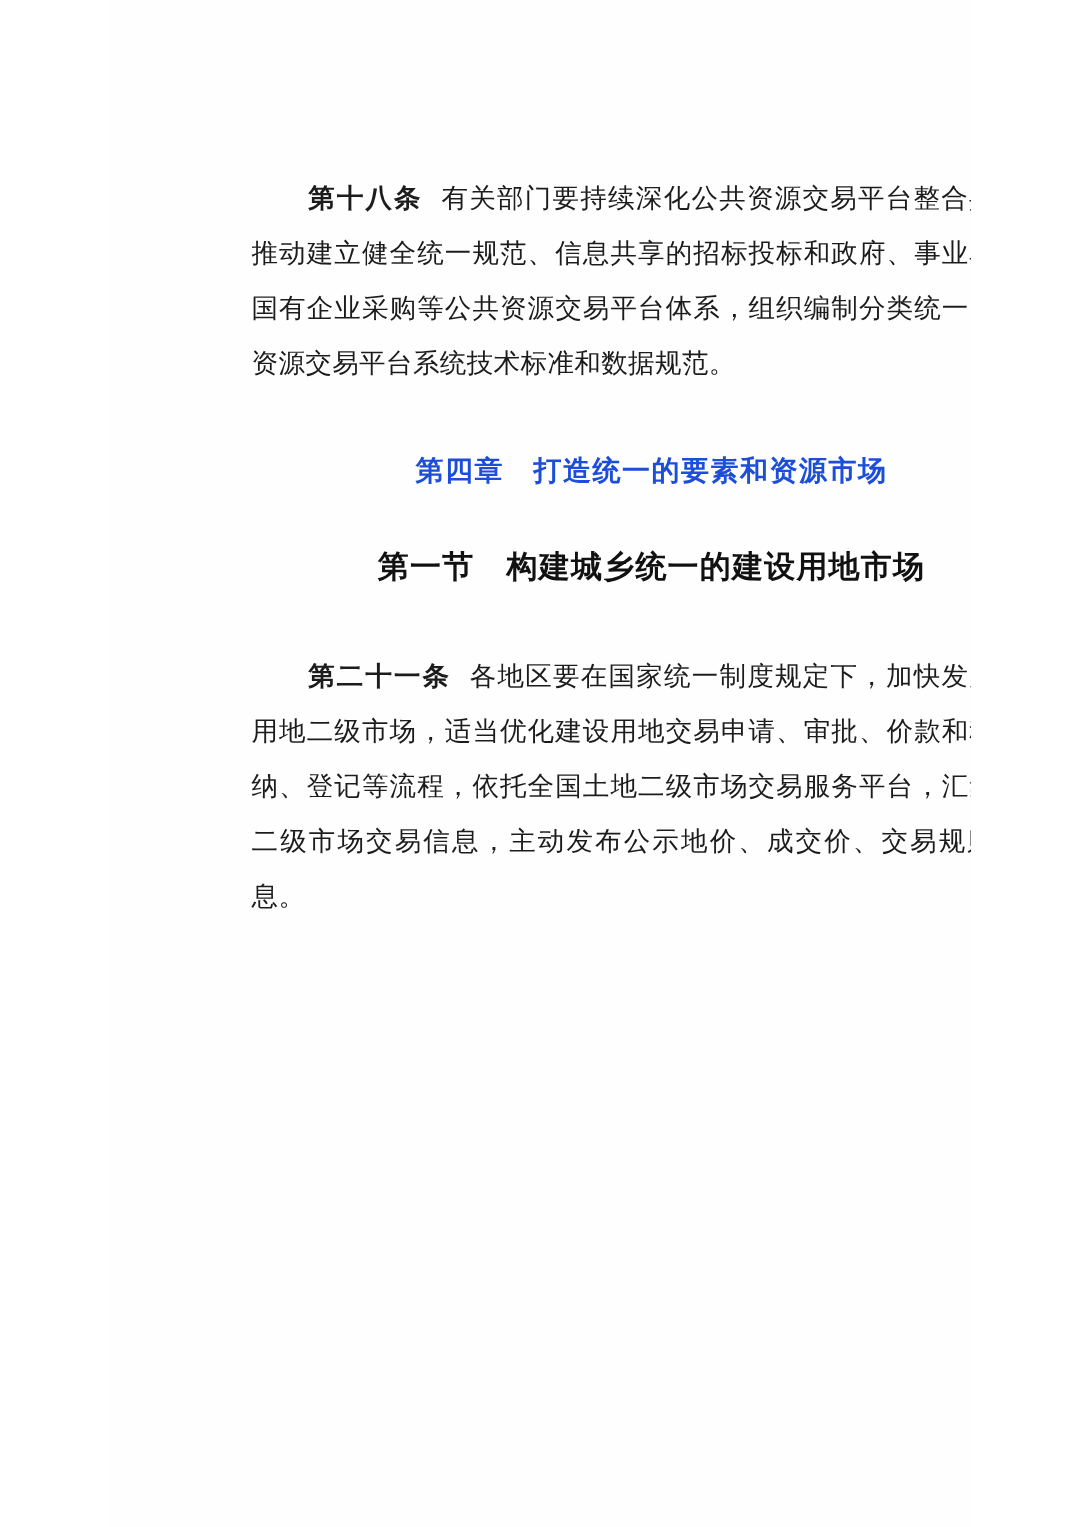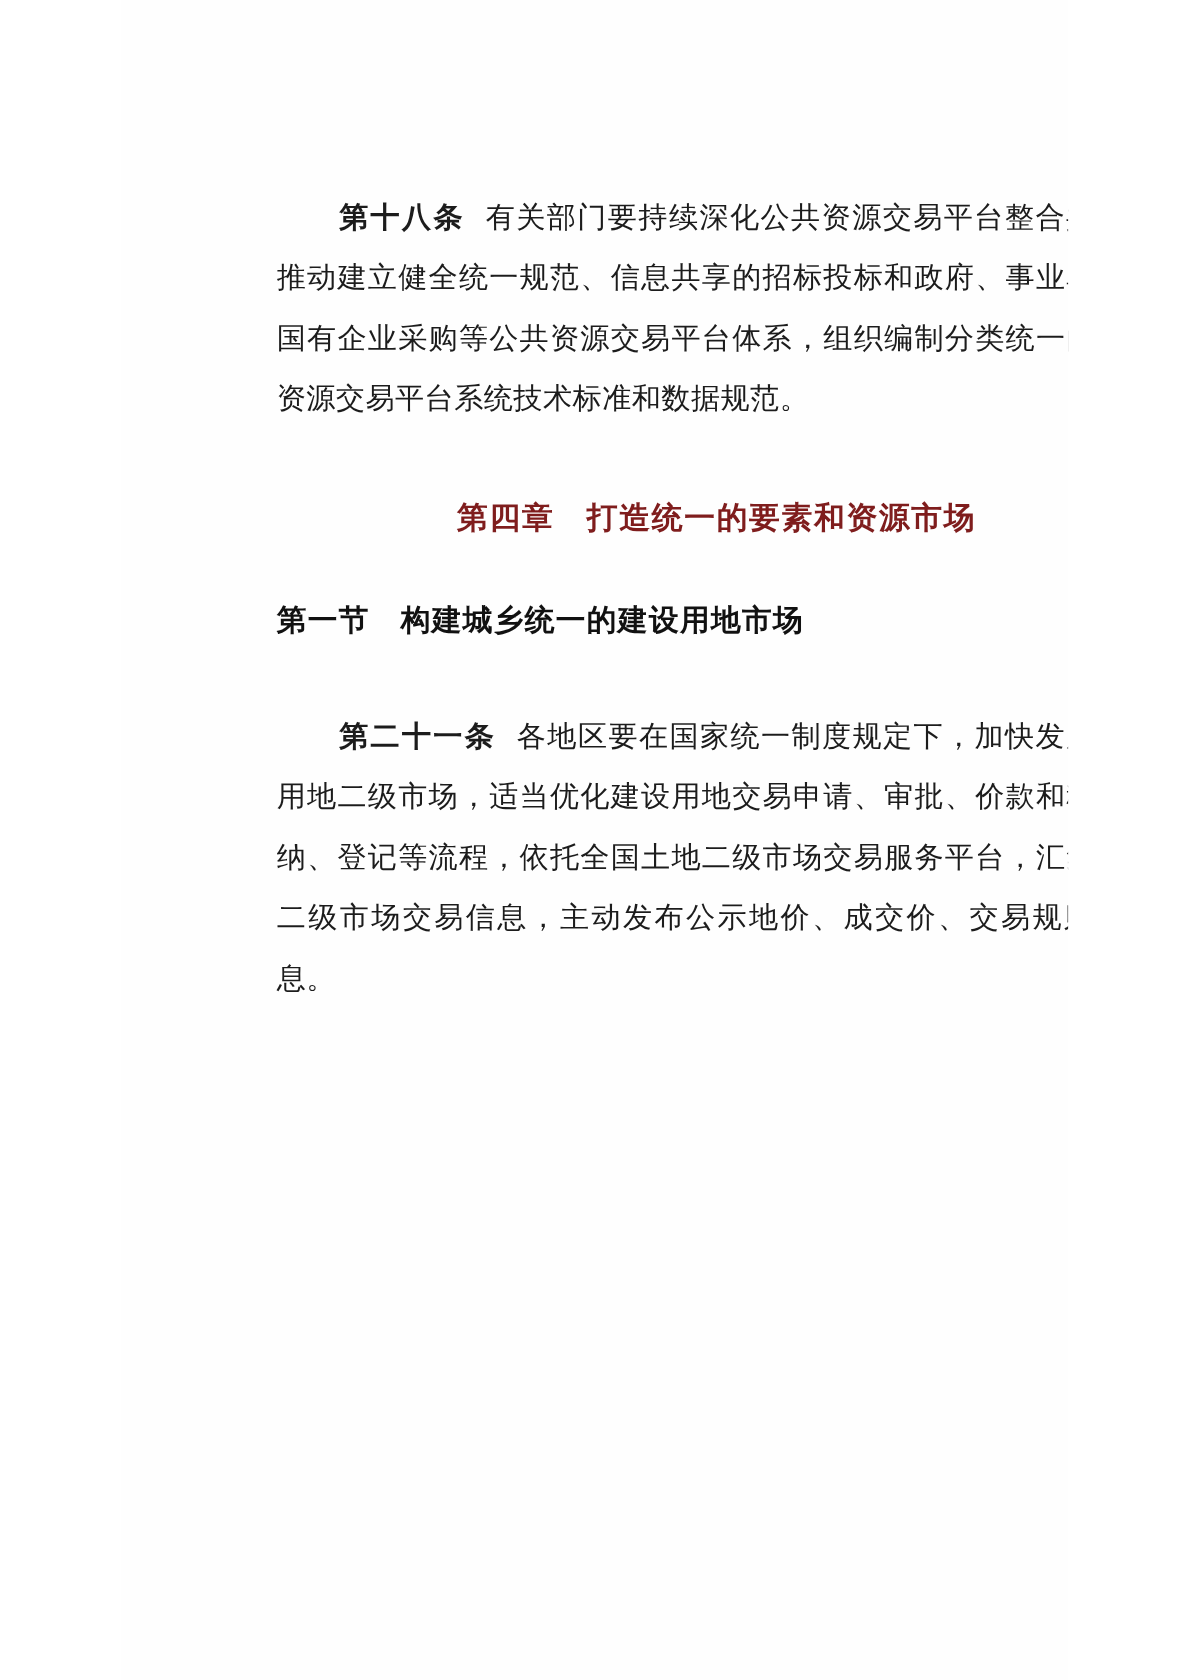--- a/index.html
+++ b/index.html
@@ -40,26 +40,26 @@
     display: inline-block;
     width: 18px;
   }
   .chapter-title {
     text-align: center;
     font-size: 28px;
     font-weight: bold;
     letter-spacing: 1.5px;
     margin: 0;
     padding: 0;
-    color: #7f1d1d;
+    color: #1d4ed8;
     font-family: "DejaVu Sans", "Liberation Sans", sans-serif;
   }
   .section-title {
-    text-align: left;
-    font-size: 27px;
+    text-align: center;
+    font-size: 31px;
     font-weight: bold;
     letter-spacing: 1.2px;
     margin: 0;
     padding: 0;
     color: #111111;
     font-family: "DejaVu Sans", "Liberation Sans", sans-serif;
   }
   .sp-chapter-before { height: 62px; }
   .sp-chapter-after  { height: 56px; }
   .sp-section-after  { height: 60px; }

